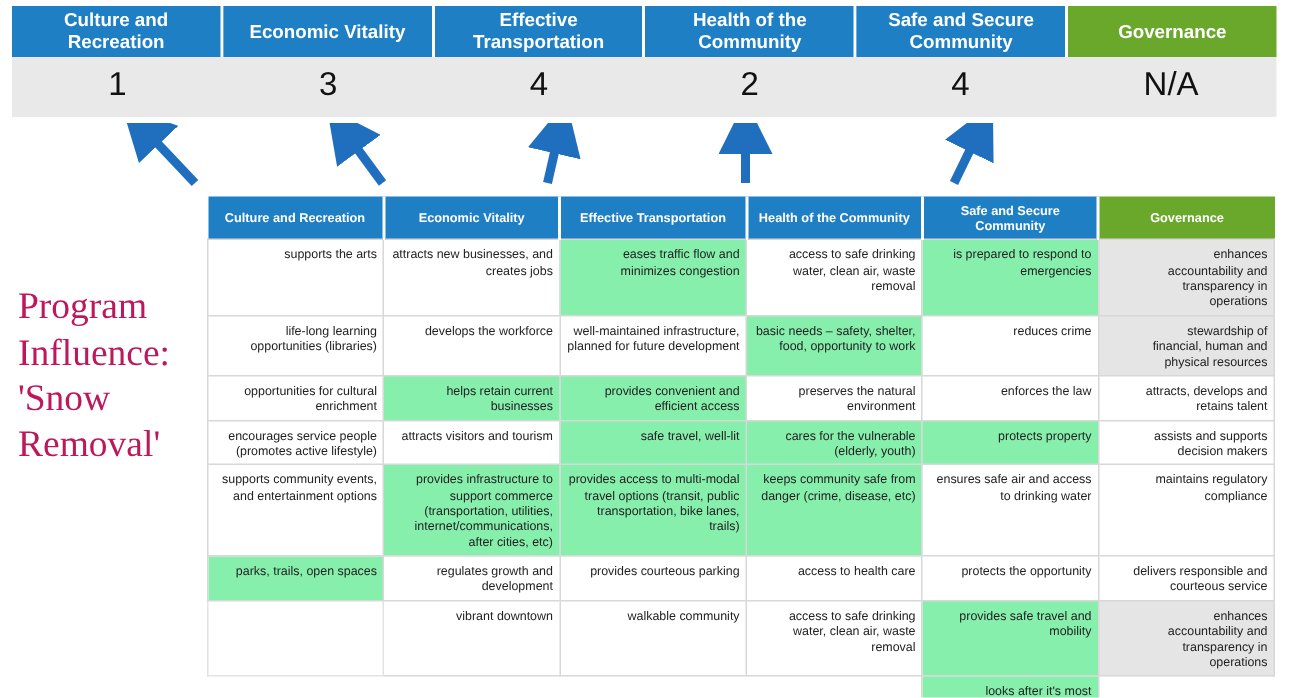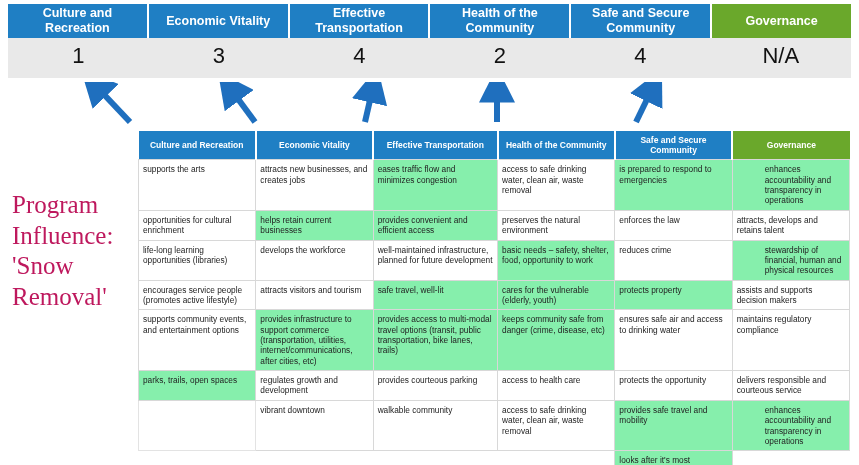--- a/index.html
+++ b/index.html
@@ -112,26 +112,27 @@
     border-right: none;
   }
   #matrix td {
     font-size: 8.3px;
     color: #222222;
     vertical-align: top;
     padding: 4px 4px;
     line-height: 1.25;
     background: #ffffff;
     border: 1px solid #d8d8d8;
+    text-align: right;
   }
   #matrix td.hl {
     background: #86efac;
   }
   #matrix td.shade {
-    background: #86efac;
+    background: #e5e5e5;
     padding-left: 32px;
   }
   #matrix td.empty {
     background: #ffffff;
     border-color: #e3e3e3;
   }
   #matrix td.blank {
     background: #ffffff;
     border: none;
   }
@@ -200,36 +201,36 @@
   <tbody id="matrix-body">
       <tr>
         <td>supports the arts</td>
         <td>attracts new businesses, and creates jobs</td>
         <td class="hl">eases traffic flow and minimizes congestion</td>
         <td>access to safe drinking water, clean air, waste removal</td>
         <td class="hl">is prepared to respond to emergencies</td>
         <td class="shade">enhances accountability and transparency in operations</td>
       </tr>
       <tr>
+        <td>life-long learning opportunities (libraries)</td>
+        <td>develops the workforce</td>
+        <td>well-maintained infrastructure, planned for future development</td>
+        <td class="hl">basic needs – safety, shelter, food, opportunity to work</td>
+        <td>reduces crime</td>
+        <td class="shade">stewardship of financial, human and physical resources</td>
+      </tr>
+      <tr>
         <td>opportunities for cultural enrichment</td>
         <td class="hl">helps retain current businesses</td>
         <td class="hl">provides convenient and efficient access</td>
         <td>preserves the natural environment</td>
         <td>enforces the law</td>
         <td>attracts, develops and retains talent</td>
       </tr>
       <tr>
-        <td>life-long learning opportunities (libraries)</td>
-        <td>develops the workforce</td>
-        <td>well-maintained infrastructure, planned for future development</td>
-        <td class="hl">basic needs – safety, shelter, food, opportunity to work</td>
-        <td>reduces crime</td>
-        <td class="shade">stewardship of financial, human and physical resources</td>
-      </tr>
-      <tr>
         <td>encourages service people (promotes active lifestyle)</td>
         <td>attracts visitors and tourism</td>
         <td class="hl">safe travel, well-lit</td>
         <td class="hl">cares for the vulnerable (elderly, youth)</td>
         <td class="hl">protects property</td>
         <td>assists and supports decision makers</td>
       </tr>
       <tr>
         <td>supports community events, and entertainment options</td>
         <td class="hl">provides infrastructure to support commerce (transportation, utilities, internet/communications, after cities, etc)</td>

